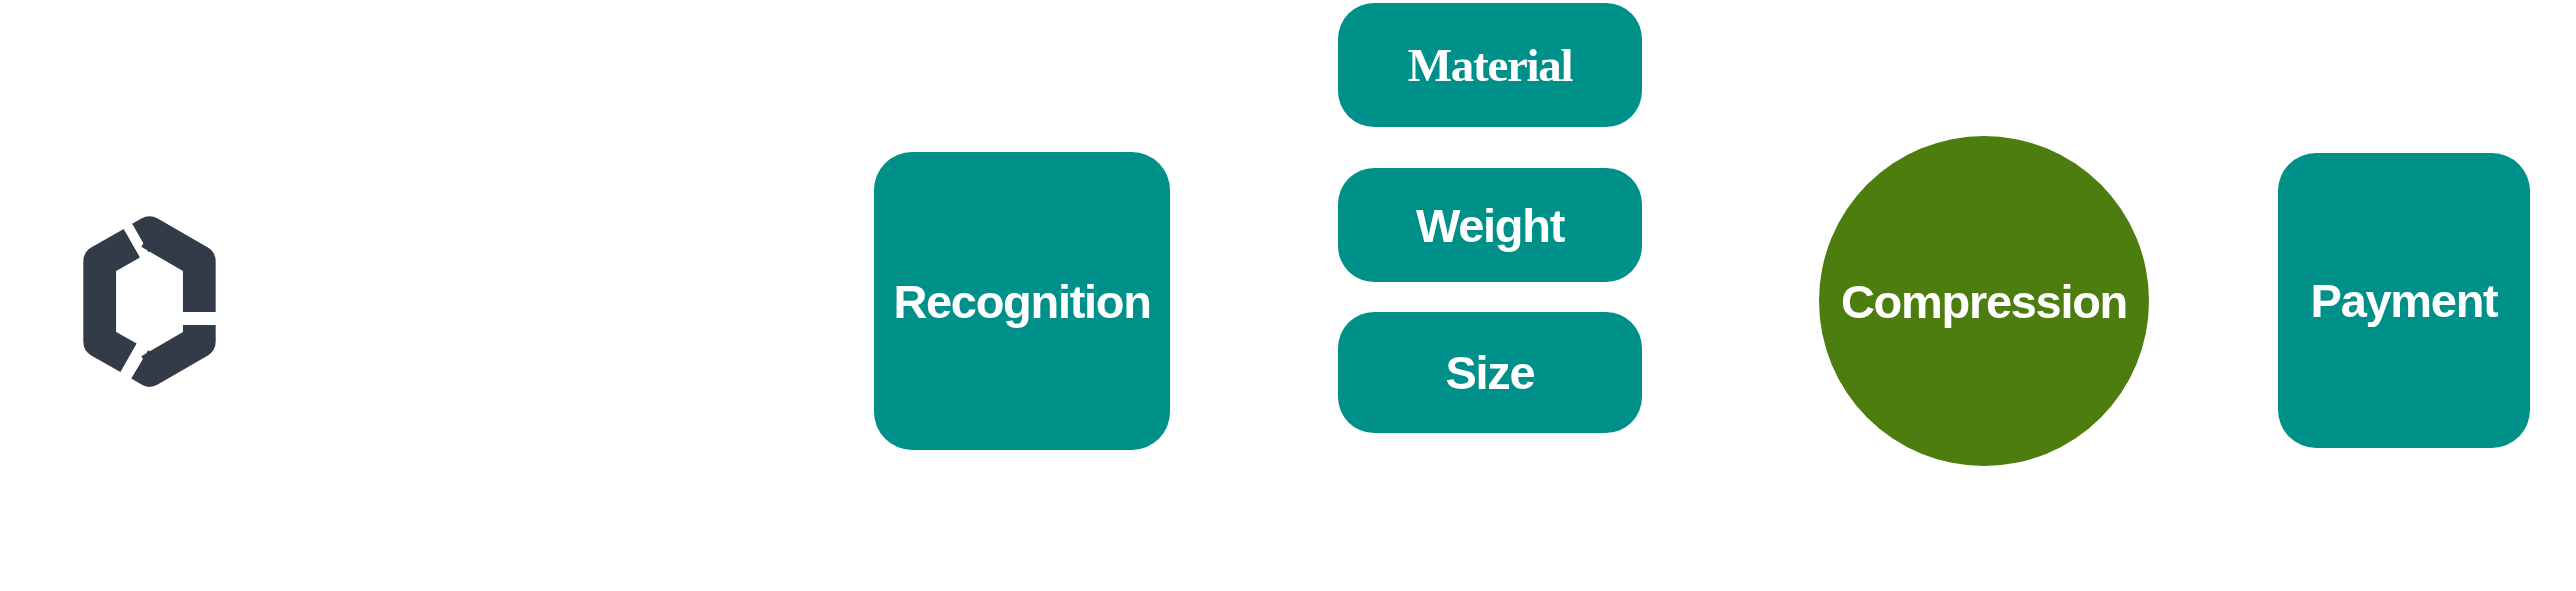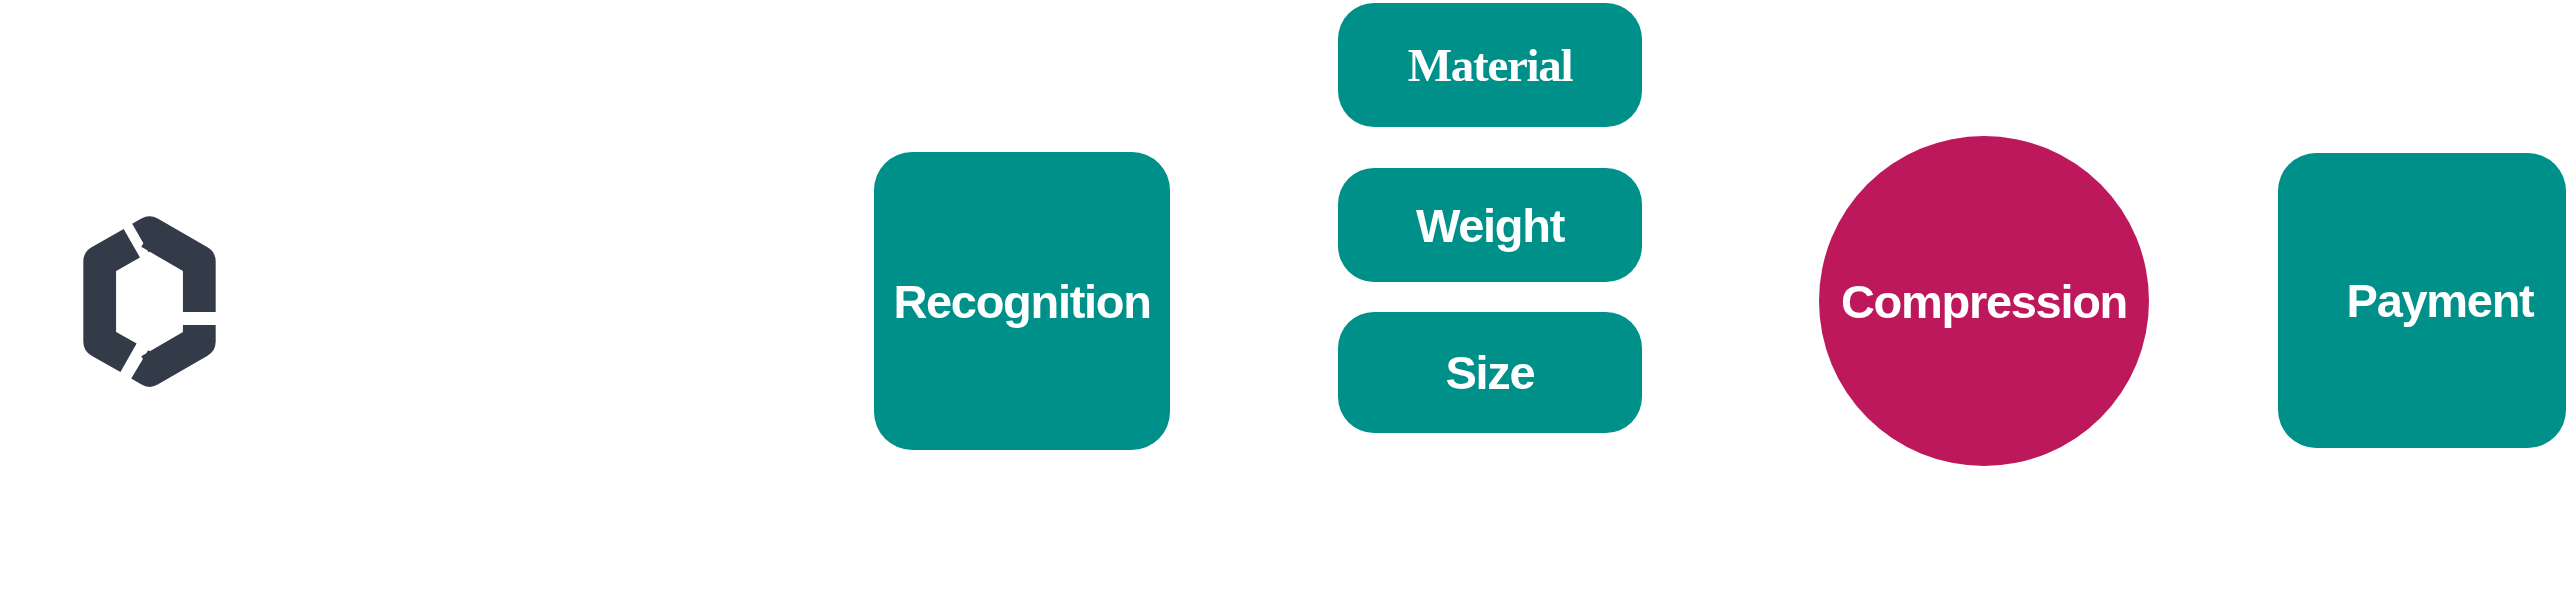--- a/index.html
+++ b/index.html
@@ -41,31 +41,31 @@
     background: #00908A;
     border-radius: 38px;
   }
   .pill {
     background: #00908A;
     border-radius: 36px;
     left: 1338px;
     width: 304px;
   }
   .circle {
-    background: #be185d;
+    background: #4d7c0f;
     border-radius: 50%;
   }
   #node-drop-in      { left: 434px;  top: 152px; width: 293px; height: 299px; }
   #node-recognition  { left: 874px; top: 152px; width: 296px; height: 298px; }
   #node-material     { top: 3.3px;   height: 124px; font-family: Liberation Serif, serif; }
   #node-weight       { top: 153px; height: 114px; margin-top: 15px; }
   #node-size         { top: 312px; height: 121px; }
   #node-barcode      { top: 465px; height: 121px; }
   #node-compression  { left: 1819px; top: 136px; width: 330px; height: 330px; }
-  #node-payment      { left: 2278px; top: 153px; width: 252px; height: 295px; padding-left: 36px; }
+  #node-payment      { left: 2278px; top: 153px; width: 252px; height: 295px; }
 </style>
 </head>
 <body>
 
 <div class="canvas">
 
   <svg class="logo" viewBox="0 0 206 272" xmlns="http://www.w3.org/2000/svg" aria-hidden="true">
     <g fill="none" stroke="#333B49" stroke-width="50" stroke-linejoin="round" stroke-linecap="butt">
       <path d="M76 47 L27 75 L27 197 L71 222"></path>
       <path d="M89 39 L103 31 L179 75 L179 152"></path>

